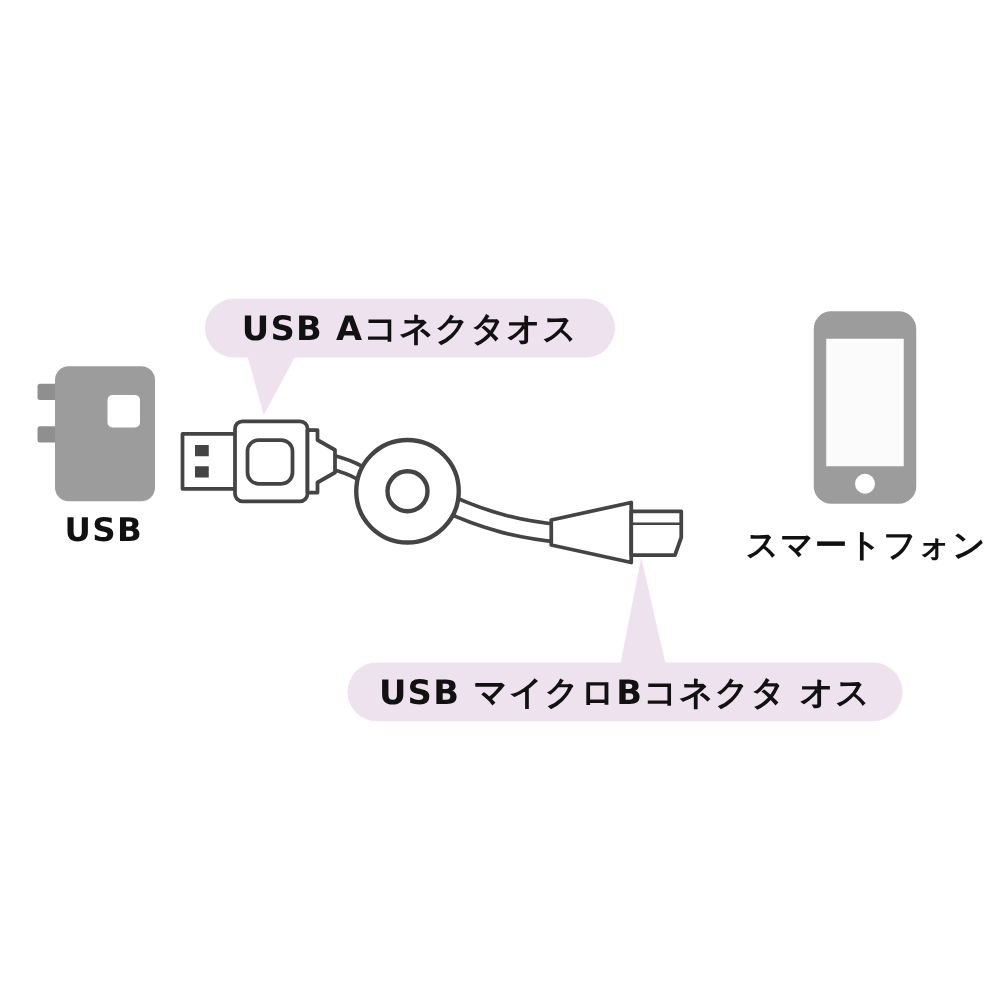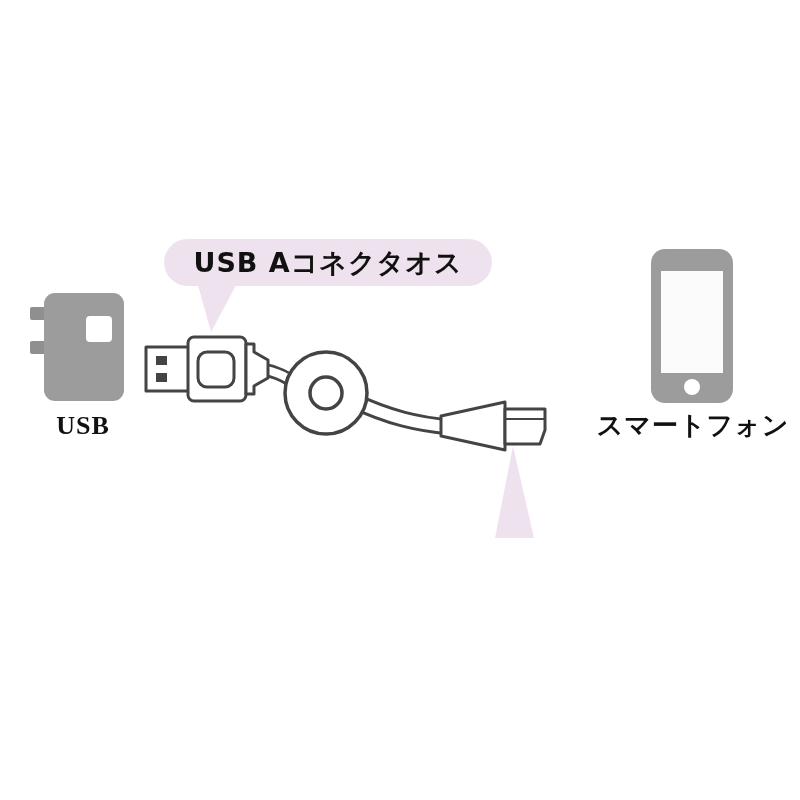--- a/index.html
+++ b/index.html
@@ -46,30 +46,29 @@
     height: 47px;
   }
   .device-label {
     position: absolute;
     text-align: center;
     font-weight: bold;
     color: #111111;
     font-size: 26px;
     line-height: 29px;
     letter-spacing: 1px;
-    font-family: Liberation Serif, serif;
   }
   .charger-label {
     left: 14px;
     top: 411px;
     width: 138px;
   }
   .phone-label {
     left: 596px;
-    top: 411px;
+    top: 423px;
     width: 194px;
   }
 </style>
 </head>
 <body>
 
 <div class="stage">
 
   <svg width="800" height="800" viewBox="0 0 800 800">
 
@@ -113,20 +112,23 @@
     <g>
       <rect x="651" y="249" width="82" height="154" rx="14" fill="#9c9c9c"></rect>
       <rect x="661" y="271" width="62" height="102" fill="#fbfbfb"></rect>
       <circle cx="692" cy="387" r="8" fill="#ffffff"></circle>
     </g>
   </svg>
 
   <div class="callout callout-top">
     <span>USB Aコネクタオス</span>
   </div>
+  <div class="callout callout-bottom">
+    <span>USB マイクロBコネクタ オス</span>
+  </div>
 
   <div class="device-label charger-label">
     <div>USB</div>
   </div>
   <div class="device-label phone-label">
     <div>スマートフォン</div>
   </div>
 
 </div>
 

